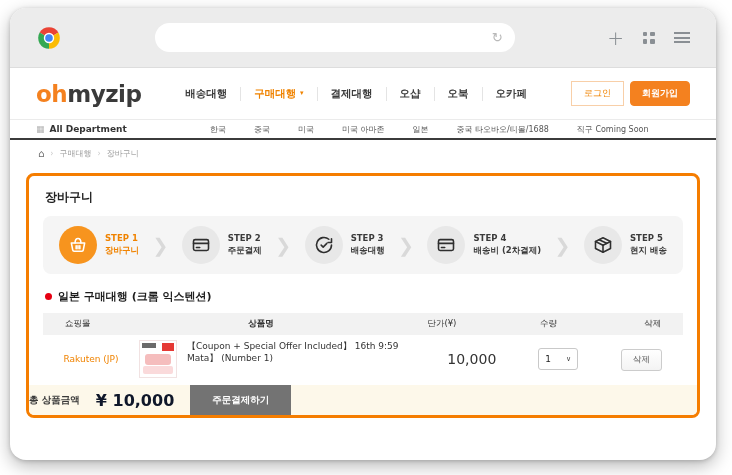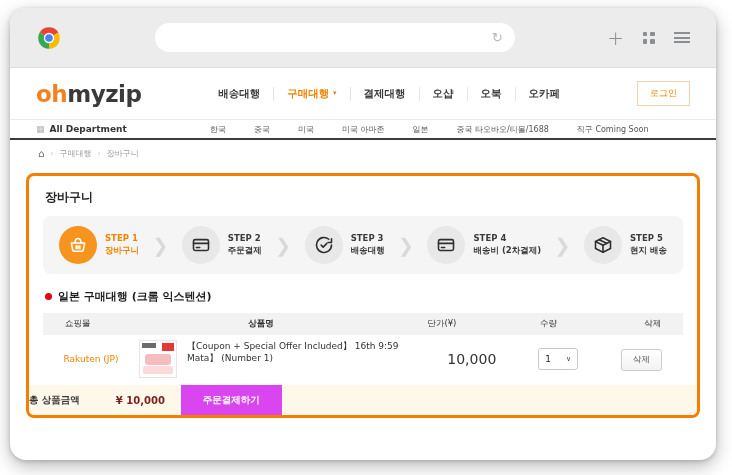--- a/index.html
+++ b/index.html
@@ -79,22 +79,22 @@
   .thumb .blob  { position:absolute; left:5px; top:13px; width:26px; height:11px; background:#f5bdbd; border-radius:3px; }
   .thumb .base  { position:absolute; left:3px; bottom:3px; width:30px; height:8px; background:#fadadb; border-radius:2px; }
   .prod-name { font-size:9px; color:#333; line-height:1.4; }
   .price-txt { font-size:14px; color:#333; }
   .qty-select { display:inline-flex; align-items:center; justify-content:space-between; width:40px; height:22px; border:1px solid #c9c9c9; border-radius:3px; background:#fff; padding:0 6px; font-size:9px; color:#222; cursor:pointer; }
   .qty-caret { font-size:7px; color:#444; }
   .btn-del { font-size:8.5px; color:#555; background:linear-gradient(#fff,#f3f3f3); border:1px solid #ccc; border-radius:3px; padding:4px 11px; cursor:pointer; }
 
   .summary { margin-top:3px; background:#fdf8ea; height:30px; display:flex; align-items:center; }
   .sum-label { font-size:9.5px; font-weight:bold; color:#3a3a3a; margin-right:16px; }
-  .sum-value { font-size:10px; font-weight:bold; color:#7f1d1d; margin-right:16px;margin-left:20px; }
-  .btn-checkout { height:30px; border:none; background:#d946ef; color:#fff; font-size:9.5px; font-weight:bold; padding:0 22px; cursor:pointer; }
+  .sum-value { font-size:16px; font-weight:bold; color:#0f172a; margin-right:16px; }
+  .btn-checkout { height:30px; border:none; background:#737373; color:#fff; font-size:9.5px; font-weight:bold; padding:0 22px; cursor:pointer; }
 
   svg { display:block; }
 </style>
 </head>
 <body>
 
 <div class="window">
 
   <div class="toolbar">
     <span class="chrome-logo">
@@ -128,20 +128,21 @@
     <nav class="main-nav">
       <span class="nav-item">배송대행</span>
       <span class="nav-item active"><span>구매대행</span> <span class="caret">▾</span></span>
       <span class="nav-item">결제대행</span>
       <span class="nav-item">오샵</span>
       <span class="nav-item">오북</span>
       <span class="nav-item">오카페</span>
     </nav>
     <div class="auth">
       <button class="btn-login">로그인</button>
+      <button class="btn-signup">회원가입</button>
     </div>
   </div>
 
   <div class="subnav">
     <div class="all-dept">
       <span class="grid-glyph">▦</span>
       <span>All Department</span>
     </div>
     <div class="subnav-items">
       <span class="sn-item">한국</span>

